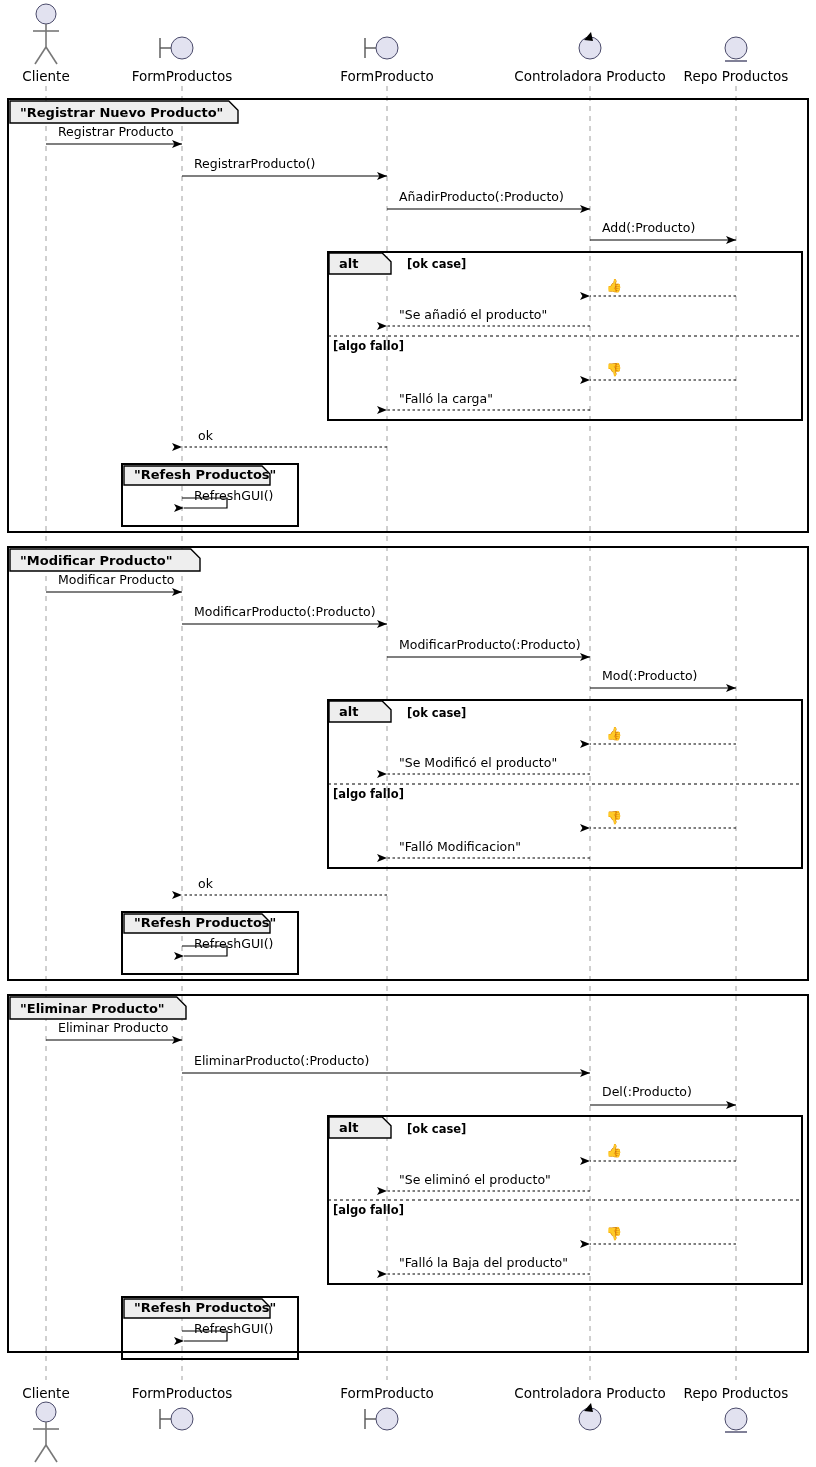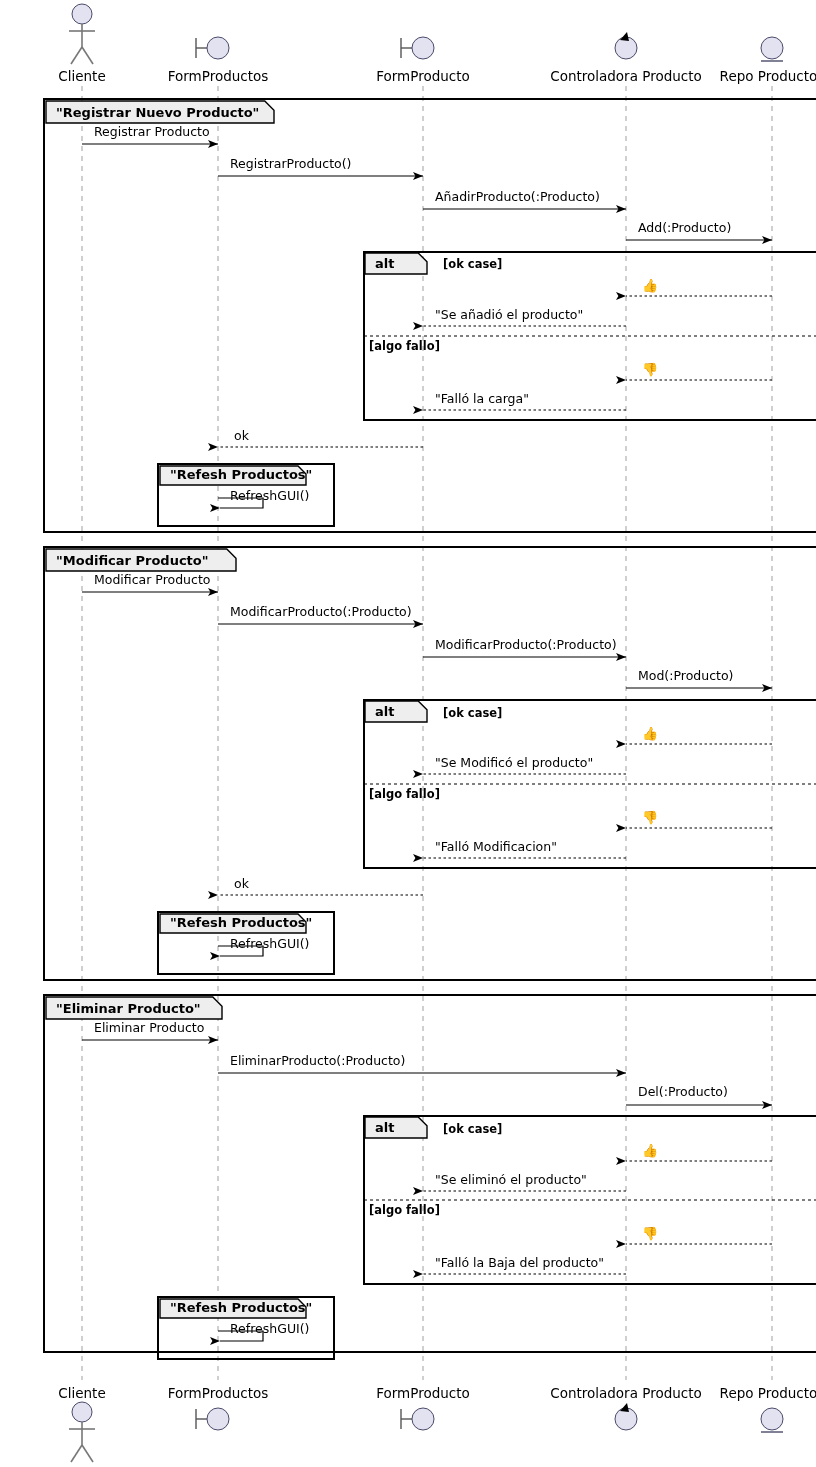--- a/index.html
+++ b/index.html
@@ -1,21 +1,21 @@
 <!DOCTYPE html>
 <html><head>
 <meta charset="utf-8">
 <style>
   html,body{margin:0;padding:0;background:#ffffff;}
   body{
     font-family:"DejaVu Sans","Liberation Sans",sans-serif;
     width:816px;height:1467px;position:relative;overflow:hidden;
     color:#000;
   }
-  #stage{position:absolute;left:0;top:0;width:692px;height:1467px;margin-left:36px;}
+  #stage{position:absolute;left:0;top:0;width:692px;height:1467px;}
   svg{display:block;}
   .lbl{font-family:"DejaVu Sans","Liberation Sans",sans-serif;font-size:12.5px;fill:#000;}
   .lbl-part{font-size:13.5px;}
   .lbl-frame{font-size:13px;font-weight:bold;}
   .lbl-alt{font-size:13px;font-weight:bold;}
   .lbl-guard{font-size:11.5px;font-weight:bold;}
   .lbl-msg{font-size:12.5px;}
 </style>
 </head>
 <body>

